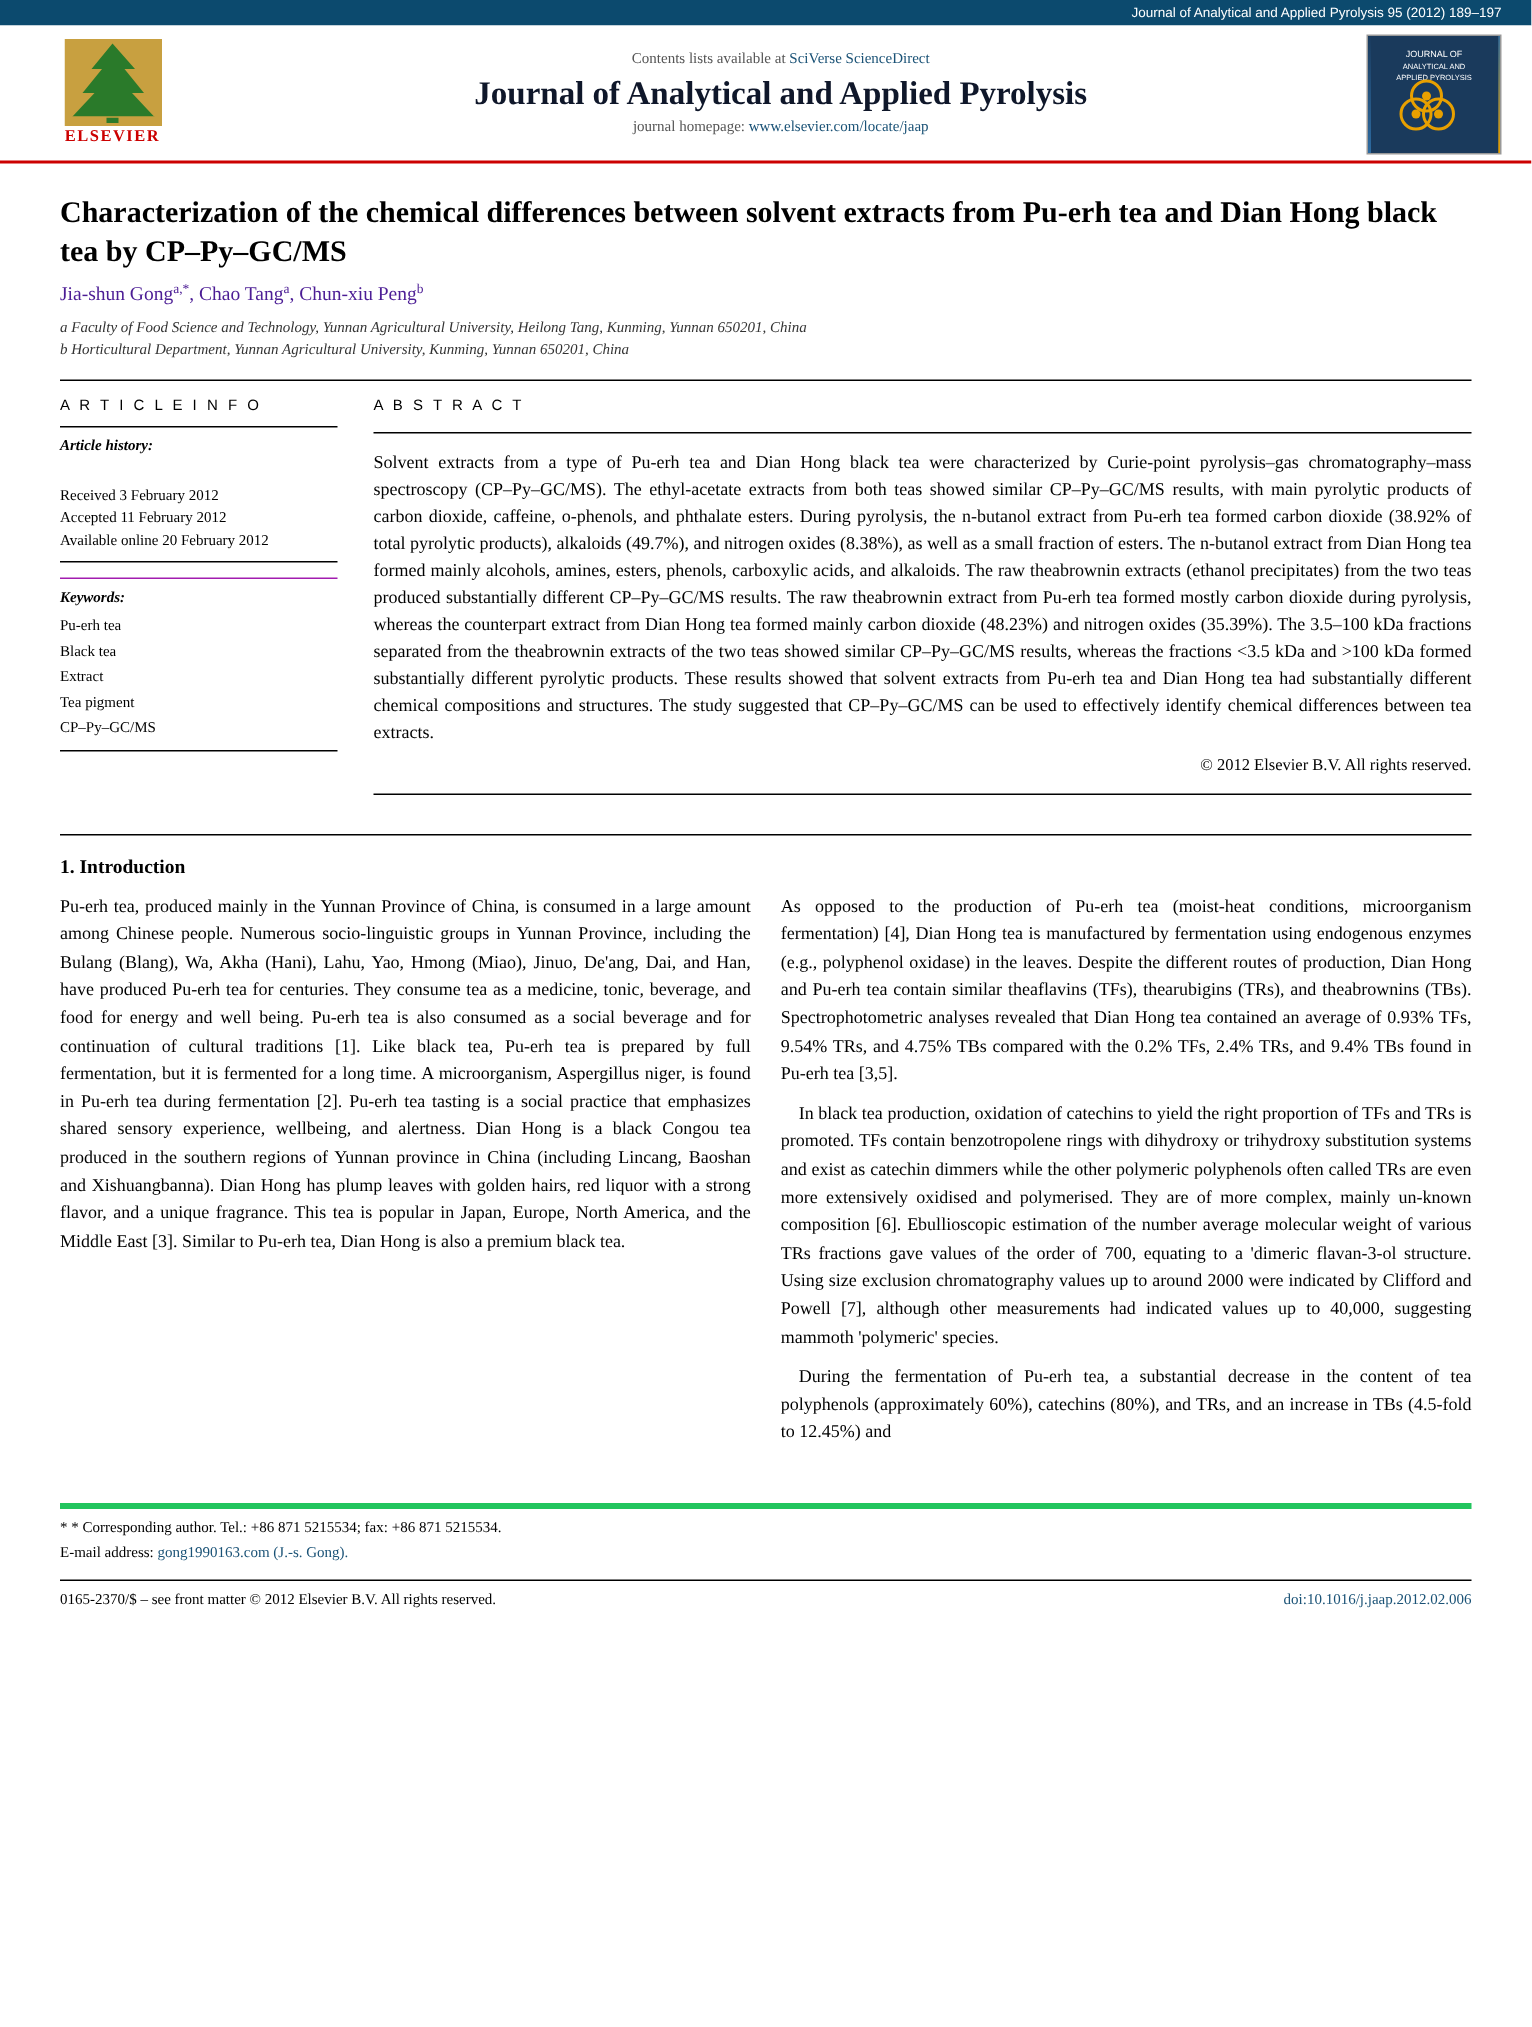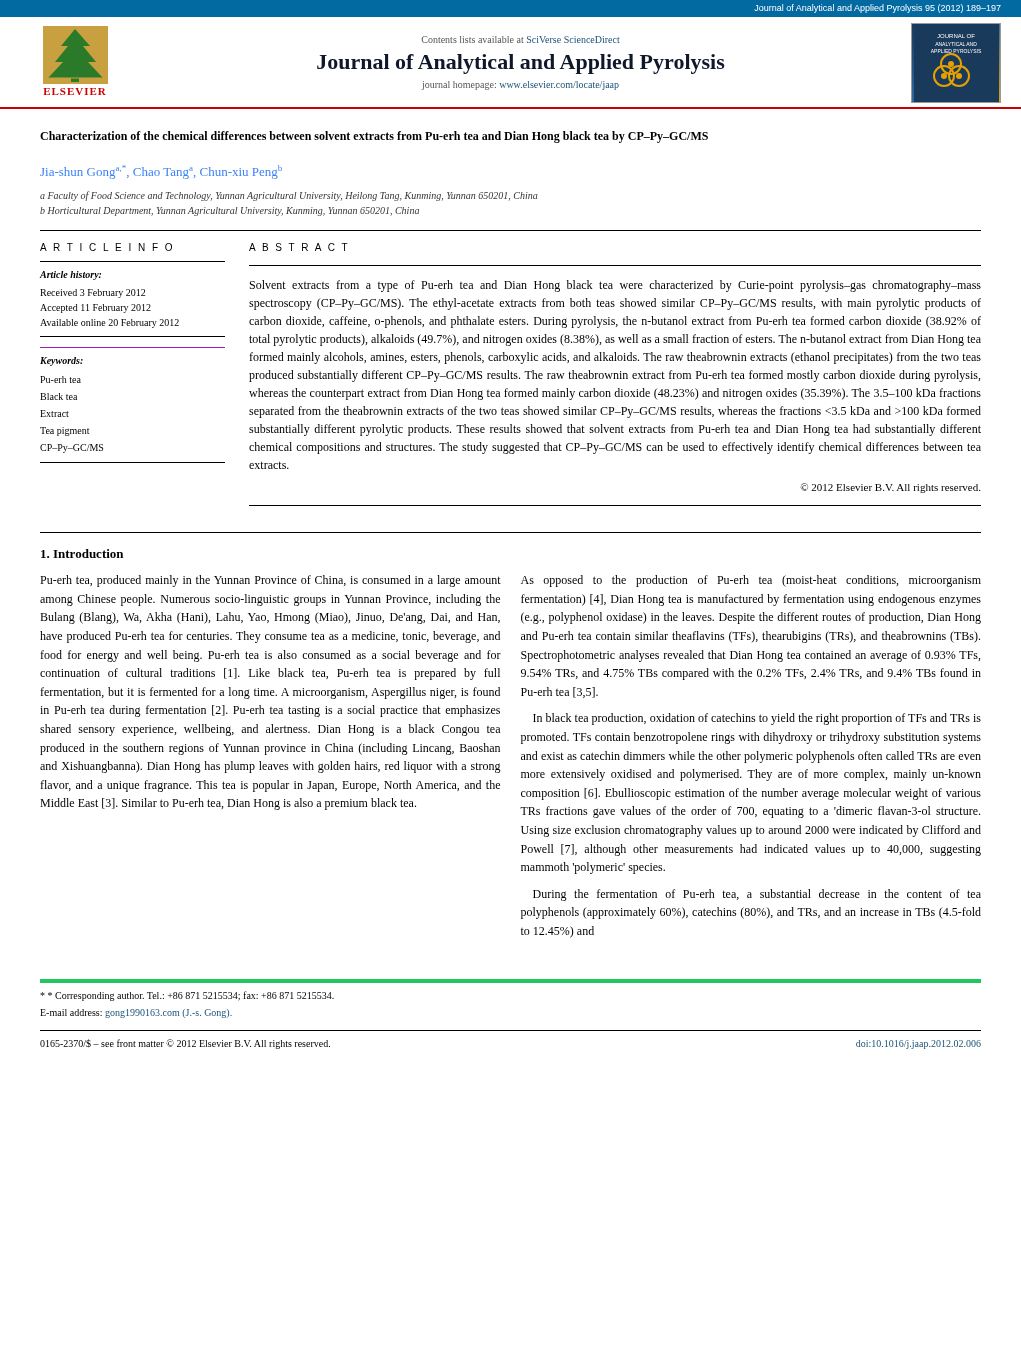--- a/index.html
+++ b/index.html
@@ -74,44 +74,44 @@
       height: 80px;
       background: linear-gradient(135deg, #1a3a5c 0%, #2e6da4 50%, #e8a000 100%);
       border: 1px solid #999;
       display: flex;
       align-items: center;
       justify-content: center;
       position: relative;
     }
     
     .red-top-bar {
-      background: #0369a1;
+      background: #0c4a6e;
       text-align: right;
       padding: 2px 20px;
       font-size: 9px;
       color: #fff;
       font-family: Arial, sans-serif;
     }
     
     .article-content {
       padding: 20px 40px 20px 40px;
     }
     
     .article-title {
-      font-size: 12px;
-      font-weight: bold;
-      color: #000;
-      margin-bottom: 18px;
+      font-size: 20px;
+      font-weight: bold;
+      color: #000;
+      margin-bottom: 5px;
       line-height: 1.3;
       font-family: "Times New Roman", Times, serif;
     }
     
     .authors {
       font-size: 13px;
-      color: #3b82f6;
+      color: #4c1d95;
       margin-bottom: 6px;
     }
     .author-sup {
       font-size: 9px;
       vertical-align: super;
     }
     
     .affiliations {
       font-size: 10px;
       color: #333;
@@ -149,21 +149,21 @@
     .article-info-box {
       border-top: 1px solid #000;
       border-bottom: 1px solid #000;
       padding: 6px 0;
       margin-bottom: 10px;
     }
     .article-info-section-title {
       font-size: 10px;
       font-style: italic;
       color: #000;
-      margin-bottom: 3px;
+      margin-bottom: 18px;
       font-weight: bold;
     }
     .article-info-item {
       font-size: 10px;
       color: #000;
       line-height: 1.5;
     }
     .keywords-section {
       border-top: 1px solid #a21caf;
       border-bottom: 1px solid #000;

